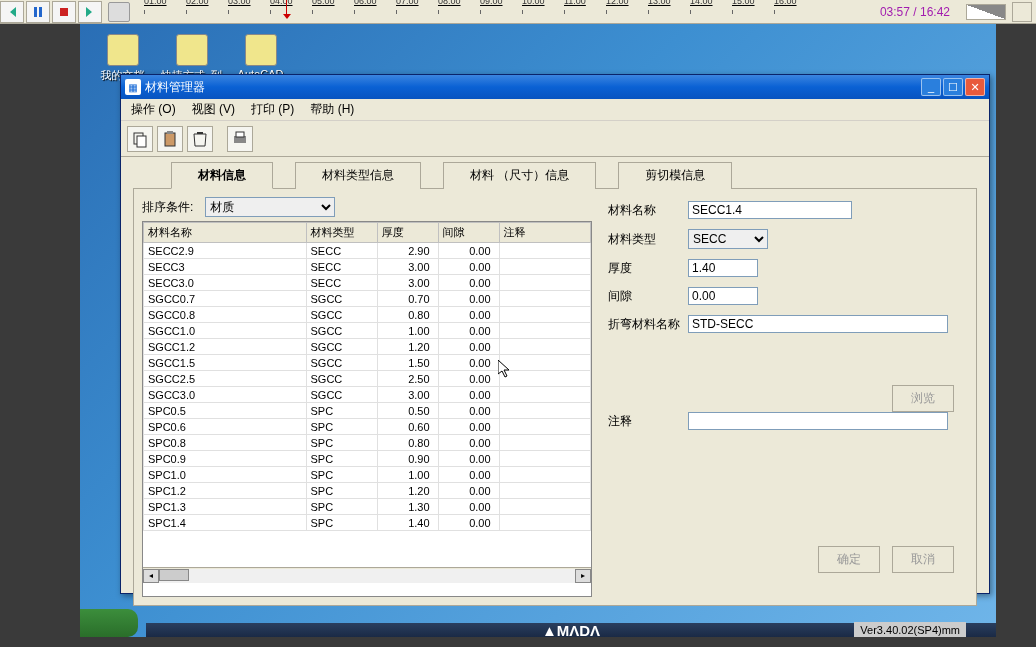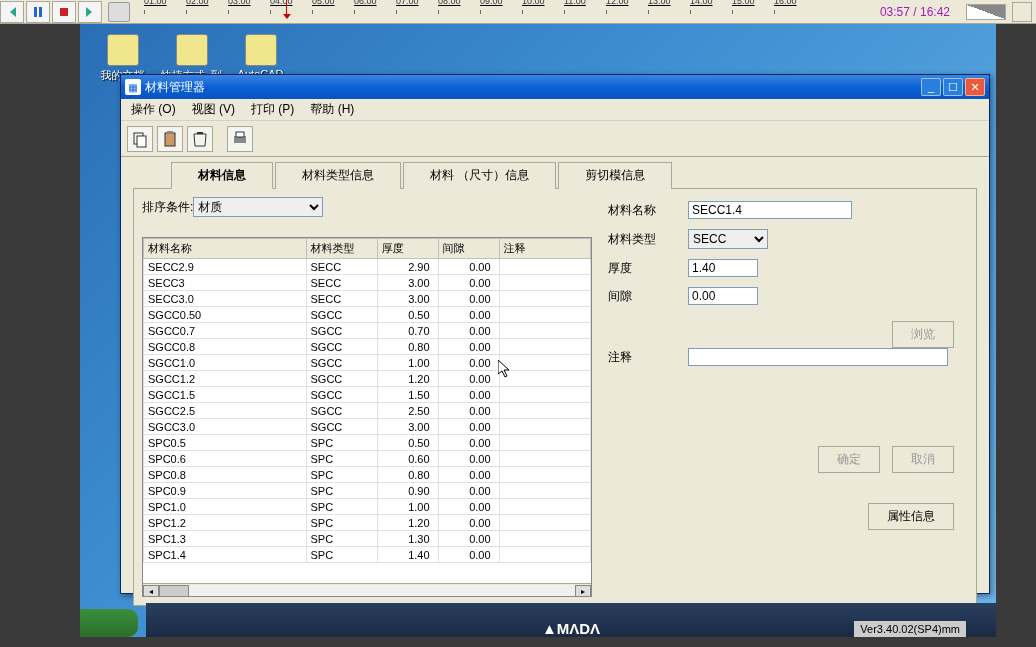--- a/index.html
+++ b/index.html
@@ -38,27 +38,27 @@
 .win-btn.close { background: #e85a3c; }
 
 .menubar { height: 22px; background: #ece9d8; display: flex; align-items: center; padding: 0 6px; gap: 8px; font-size: 12px; border-bottom: 1px solid #d4d0c8; }
 .menubar span { cursor: pointer; padding: 2px 4px; }
 
 .toolbar { height: 36px; background: #ece9d8; display: flex; align-items: center; padding: 0 6px; gap: 4px; border-bottom: 1px solid #aca899; }
 .tool-btn { width: 26px; height: 26px; border: 1px solid #aca899; background: #f5f5f0; display: flex; align-items: center; justify-content: center; cursor: pointer; }
 .tool-btn svg { width: 18px; height: 18px; }
 .tool-sep { width: 6px; }
 
-.tabs { display: flex; background: #ece9d8; padding: 4px 16px 0 50px; }
+.tabs { display: flex; background: #ece9d8; padding: 4px 16px 0 50px; gap: 20px; }
 .tab { padding: 4px 26px; border: 1px solid #aca899; border-bottom: none; background: #ece9d8; margin-right: 2px; cursor: pointer; font-size: 12px; position: relative; top: 1px; }
 .tab.active { background: #ece9d8; font-weight: bold; border-bottom: 1px solid #ece9d8; z-index: 2; }
 .tab-content { border: 1px solid #aca899; margin: 0 12px 8px 12px; height: 418px; background: #ece9d8; padding: 8px; display: flex; gap: 8px; }
 
 .left-pane { flex: 0 0 450px; display: flex; flex-direction: column; }
-.sort-row { display: flex; align-items: center; margin-bottom: 20px; gap: 0; font-size: 12px; }
+.sort-row { display: flex; align-items: center; margin-bottom: 4px; gap: 12px; font-size: 12px; }
 .sort-row select { width: 130px; height: 20px; font-size: 12px; border: 1px solid #7f9db9; }
 
 .table-wrap { flex: 1; border: 1px solid #888; background: #fff; overflow: hidden; position: relative; }
 .tbl { width: 100%; border-collapse: collapse; font-size: 11px; }
 .tbl th { background: #ece9d8; border: 1px solid #c0c0c0; padding: 2px 4px; text-align: left; font-weight: normal; position: sticky; top: 0; }
 .tbl td { border: 1px solid #e0e0e0; padding: 1px 4px; white-space: nowrap; height: 16px; }
 .tbl td.num { text-align: right; padding-right: 8px; }
 .tbl-scroll { height: 345px; overflow-y: auto; overflow-x: hidden; }
 .hscroll { height: 16px; background: #ece9d8; border-top: 1px solid #aca899; display: flex; align-items: center; }
 .hscroll .ar { width: 16px; height: 14px; border: 1px solid #888; background: #ddd; display: flex; align-items: center; justify-content: center; font-size: 8px; cursor: pointer; }
@@ -67,26 +67,26 @@
 
 .right-pane { flex: 1; padding: 4px 8px; }
 .form-row { display: flex; align-items: center; margin-bottom: 10px; font-size: 12px; }
 .form-row .lbl { width: 80px; }
 .form-row input[type=text] { border: 1px solid #7f9db9; height: 18px; padding: 0 3px; font-size: 12px; }
 .form-row input.w1 { width: 164px; }
 .form-row input.w2 { width: 70px; }
 .form-row input.w3 { width: 260px; }
 .form-row select { border: 1px solid #7f9db9; height: 20px; width: 80px; font-size: 12px; }
 
-.btn { padding: 4px 18px; border: 1px solid #aca899; background: #ece9d8; cursor: pointer; font-size: 12px; }
+.btn { padding: 4px 18px; border: 1px solid #aca899; background: #ece9d8; cursor: pointer; font-size: 12px; margin-top: 36px; }
 .btn[disabled] { color: #999; }
 .btn-row { display: flex; justify-content: flex-end; gap: 12px; margin-top: 16px; padding-right: 6px; }
 
 .cursor-arrow { position: absolute; left: 498px; top: 360px; pointer-events: none; z-index: 100; }
-.amada-bar { position: absolute; bottom: 0; left: 66px; right: 0; height: 34px; background: linear-gradient(#2a3f5f, #1a2a45); color: #fff; display: flex; align-items: flex-end; justify-content: center; font-size: 15px; font-weight: bold; }
+.amada-bar { position: absolute; bottom: 0; left: 66px; right: 0; height: 14px; background: linear-gradient(#2a3f5f, #1a2a45); color: #fff; display: flex; align-items: center; justify-content: center; font-size: 15px; font-weight: bold; }
 .amada-bar .ver { position: absolute; right: 30px; background: #ccc; color: #000; padding: 2px 6px; font-size: 11px; font-weight: normal; }
 .taskbar { position: absolute; bottom: 0; left: 0; width: 58px; height: 28px; background: linear-gradient(#3c8e3c, #2a6e2a); border-radius: 0 10px 10px 0; }
 </style>
 </head>
 <body>
 
 <div class="player-bar">
   <div class="player-btn">
       <svg viewBox="0 0 12 12">
         <path d="M2 1v10M10 1L4 6l6 5z" fill="#2a8"></path>
@@ -225,27 +225,20 @@
                     <td></td>
                   </tr>
                   <tr>
                     <td>SECC3.0</td>
                     <td>SECC</td>
                     <td class="num">3.00</td>
                     <td class="num">0.00</td>
                     <td></td>
                   </tr>
                   <tr>
-                    <td>SGCC0.50</td>
-                    <td>SGCC</td>
-                    <td class="num">0.50</td>
-                    <td class="num">0.00</td>
-                    <td></td>
-                  </tr>
-                  <tr>
                     <td>SGCC0.7</td>
                     <td>SGCC</td>
                     <td class="num">0.70</td>
                     <td class="num">0.00</td>
                     <td></td>
                   </tr>
                   <tr>
                     <td>SGCC0.8</td>
                     <td>SGCC</td>
                     <td class="num">0.80</td>
@@ -366,20 +359,24 @@
             <select><option>SECC</option></select>
           </div>
         <div class="form-row">
             <span class="lbl">厚度</span>
             <input type="text" class="w2" value="1.40" style="">
           </div>
         <div class="form-row">
             <span class="lbl">间隙</span>
             <input type="text" class="w2" value="0.00" style="">
           </div>
+        <div class="form-row">
+            <span class="lbl">折弯材料名称</span>
+            <input type="text" class="w3" value="STD-SECC" style="">
+          </div>
         <div class="btn-row">
             <button class="btn" disabled="">浏览</button>
           </div>
         <div class="form-row">
             <span class="lbl">注释</span>
             <input type="text" class="w3" value="" style="">
           </div>
         <div class="btn-row" style="margin-top:80px;">
           <button class="btn" disabled="">确定</button>
           <button class="btn" disabled="">取消</button>

